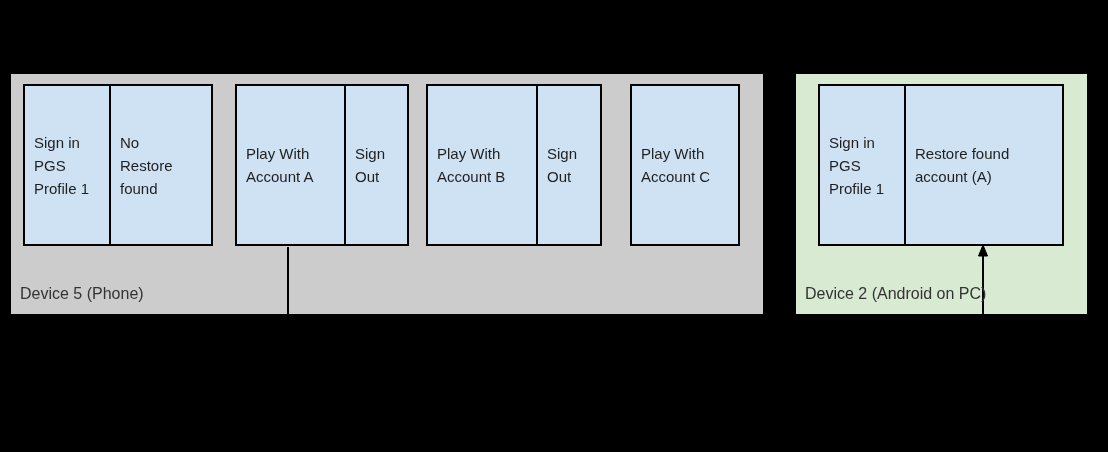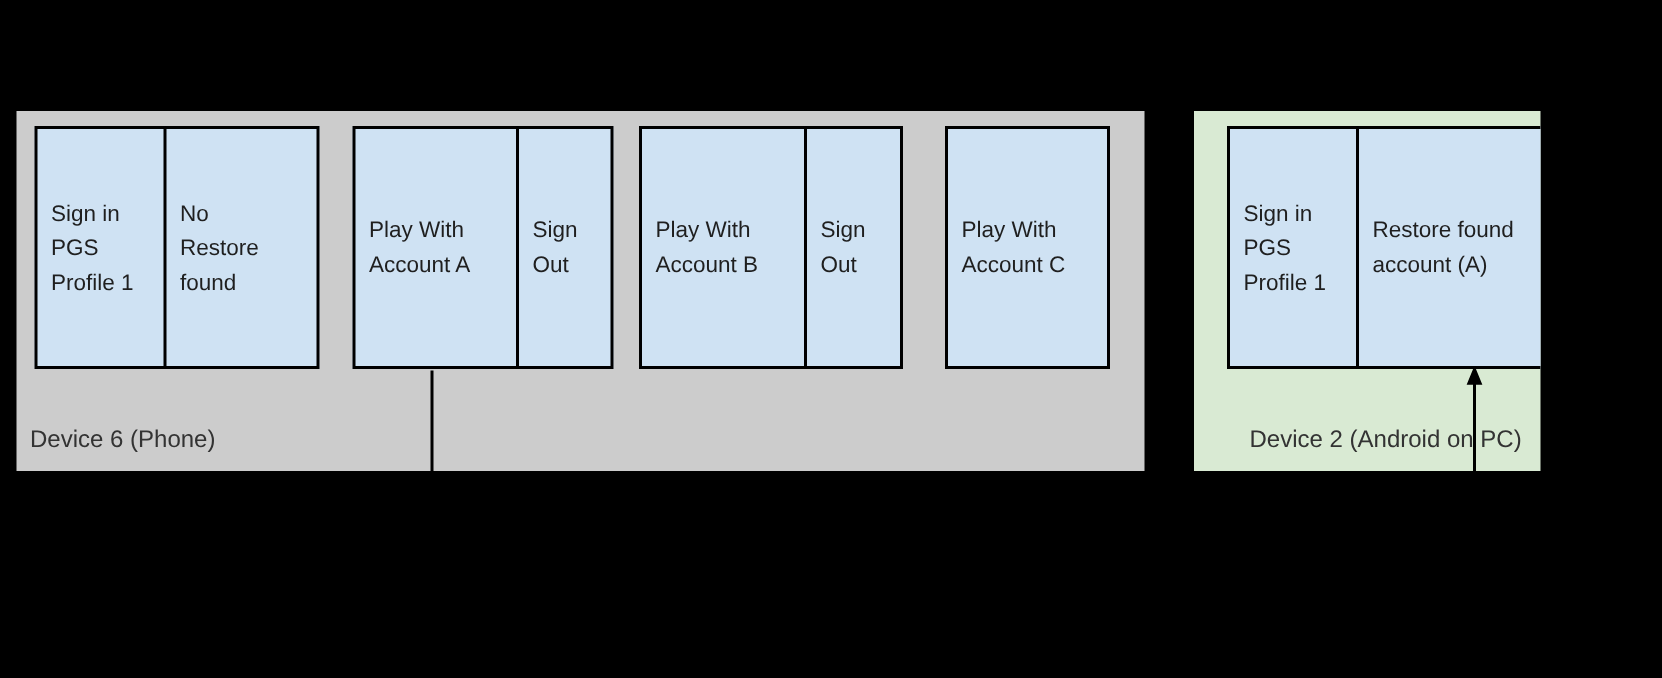--- a/index.html
+++ b/index.html
@@ -1,18 +1,18 @@
 <!DOCTYPE html>
 <html style="--canvas-bg: #000000; --device1-bg: #cccccc; --device2-bg: #d9ead3; --box-fill: #cfe2f3; --box-border: #000000; --text-color: #1f1f1f; --label-color: #333333; --connector-color: #000000;"><head>
 <meta charset="utf-8">
 <style>
   html, body { margin: 0; padding: 0; background: #000; }
   .stage {
     position: relative;
-    width: 1027px;
+    width: 1108px;
     height: 452px;
     background: var(--canvas-bg, #000000);
     overflow: hidden;
     font-family: "Liberation Sans", sans-serif;
   }
   .panel {
     position: absolute;
     top: 74px;
     height: 240px;
   }
@@ -53,21 +53,21 @@
   #step-box-5 .c1 { width: 84px; }
 
   .device-label {
     position: absolute;
     font-size: 16px;
     line-height: 20px;
     color: var(--label-color, #333333);
     white-space: nowrap;
   }
   #device1-label { left: 20px;  top: 284px; }
-  #device2-label { left: 805px; top: 284px; margin-left: 28px; }
+  #device2-label { left: 805px; top: 284px; }
 
   svg.connector {
     position: absolute;
     left: 0; top: 0;
     width: 1108px; height: 452px;
     pointer-events: none;
   }
   svg.connector path {
     fill: none;
     stroke: var(--connector-color, #000000);
@@ -121,16 +121,16 @@
   </div>
 
   <div class="step" id="step-box-5">
     <div class="cell c1">Sign in
 PGS
 Profile 1</div>
     <div class="cell c2">Restore found
 account (A)</div>
   </div>
 
-  <div class="device-label" id="device1-label">Device 6 (Phone)</div>
+  <div class="device-label" id="device1-label">Device 5 (Phone)</div>
   <div class="device-label" id="device2-label">Device 2 (Android on PC)</div>
 
 </div>
 
 </body></html>

